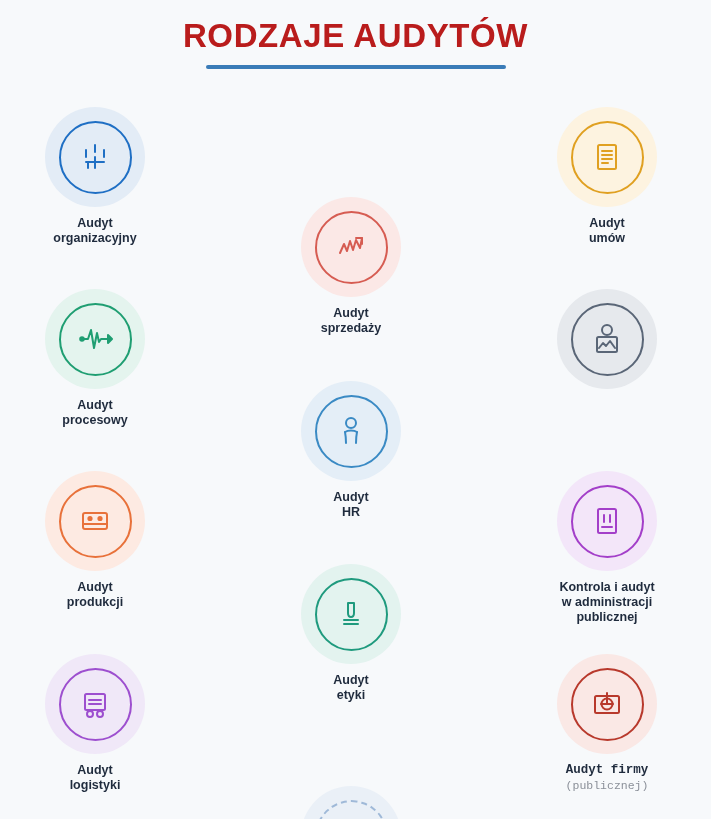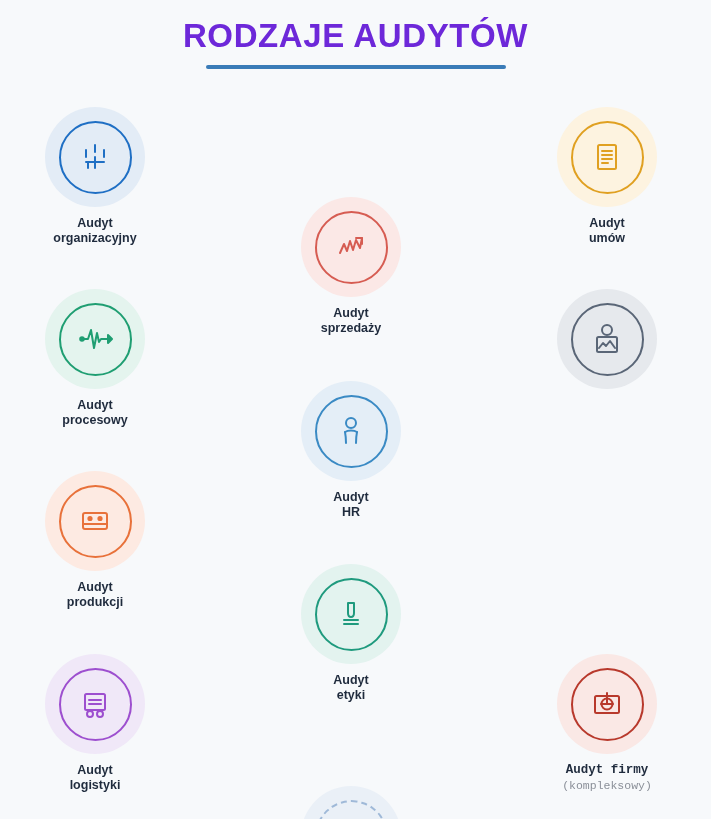--- a/index.html
+++ b/index.html
@@ -23,21 +23,21 @@
     width: 711px;
     height: 90px;
     text-align: center;
   }
   .page-title {
     margin: 0;
     padding-top: 17px;
     font-size: 33px;
     font-weight: bold;
     letter-spacing: 0.6px;
-    color: #6d28d9;
+    color: #b91c1c;
     font-family: "Liberation Sans", sans-serif;
   }
   .title-rule {
     width: 300px;
     height: 4px;
     background: #3a7cb8;
     border-radius: 2px;
     margin: 10px auto 0 auto;
   }
 
@@ -216,20 +216,37 @@
               <path d="M8 23 H32"></path>
               <circle cx="15" cy="17.5" r="1.6" fill="#e8713a"></circle>
               <circle cx="25" cy="17.5" r="1.6" fill="#e8713a"></circle>
             </g>
           </svg>
         </div>
       </div>
       <div class="node-label">Audyt
 produkcji</div>
     </div>
+    <div class="node" style="left: 607px; top: 471px;">
+      <div class="halo" style="background: rgb(243, 230, 249);">
+        <div class="ring" style="border-color: rgb(163, 63, 201);">
+          <svg width="40" height="40" viewBox="0 0 40 40">
+            <g fill="none" stroke="#a33fc9" stroke-width="2" stroke-linecap="round" stroke-linejoin="round">
+              <rect x="11" y="8" width="18" height="24" rx="1.5"></rect>
+              <path d="M17 14 V21"></path>
+              <path d="M23 14 V21"></path>
+              <path d="M15 26 H25"></path>
+            </g>
+          </svg>
+        </div>
+      </div>
+      <div class="node-label">Kontrola i audyt
+w administracji
+publicznej</div>
+    </div>
     <div class="node" style="left: 351px; top: 564px;">
       <div class="halo" style="background: rgb(227, 243, 239);">
         <div class="ring" style="border-color: rgb(31, 154, 126);">
           <svg width="40" height="40" viewBox="0 0 40 40">
             <g fill="none" stroke="#1f9a7e" stroke-width="2" stroke-linecap="round" stroke-linejoin="round">
               <path d="M17 9 H23 V19 C23 22 21.5 23 20 23 C18.5 23 17 22 17 19 Z"></path>
               <path d="M13 26 H27"></path>
               <path d="M13 30 H27"></path>
             </g>
           </svg>
@@ -262,20 +279,20 @@
             <g fill="none" stroke="#b8392c" stroke-width="2" stroke-linecap="round" stroke-linejoin="round">
               <rect x="8" y="12" width="24" height="17" rx="1.5"></rect>
               <circle cx="20" cy="20" r="5.5"></circle>
               <path d="M20 9 V20"></path>
               <path d="M14 20 H26"></path>
             </g>
           </svg>
         </div>
       </div>
       <div class="node-label">Audyt firmy</div>
-      <div class="node-sublabel">(kompleksowy)</div>
+      <div class="node-sublabel">(publicznej)</div>
     </div>
     <div class="node node-partial" style="left: 351px; top: 786px;">
       <div class="halo">
         <div class="ring"></div>
       </div>
     </div>
   </div>
 
 </body></html>

